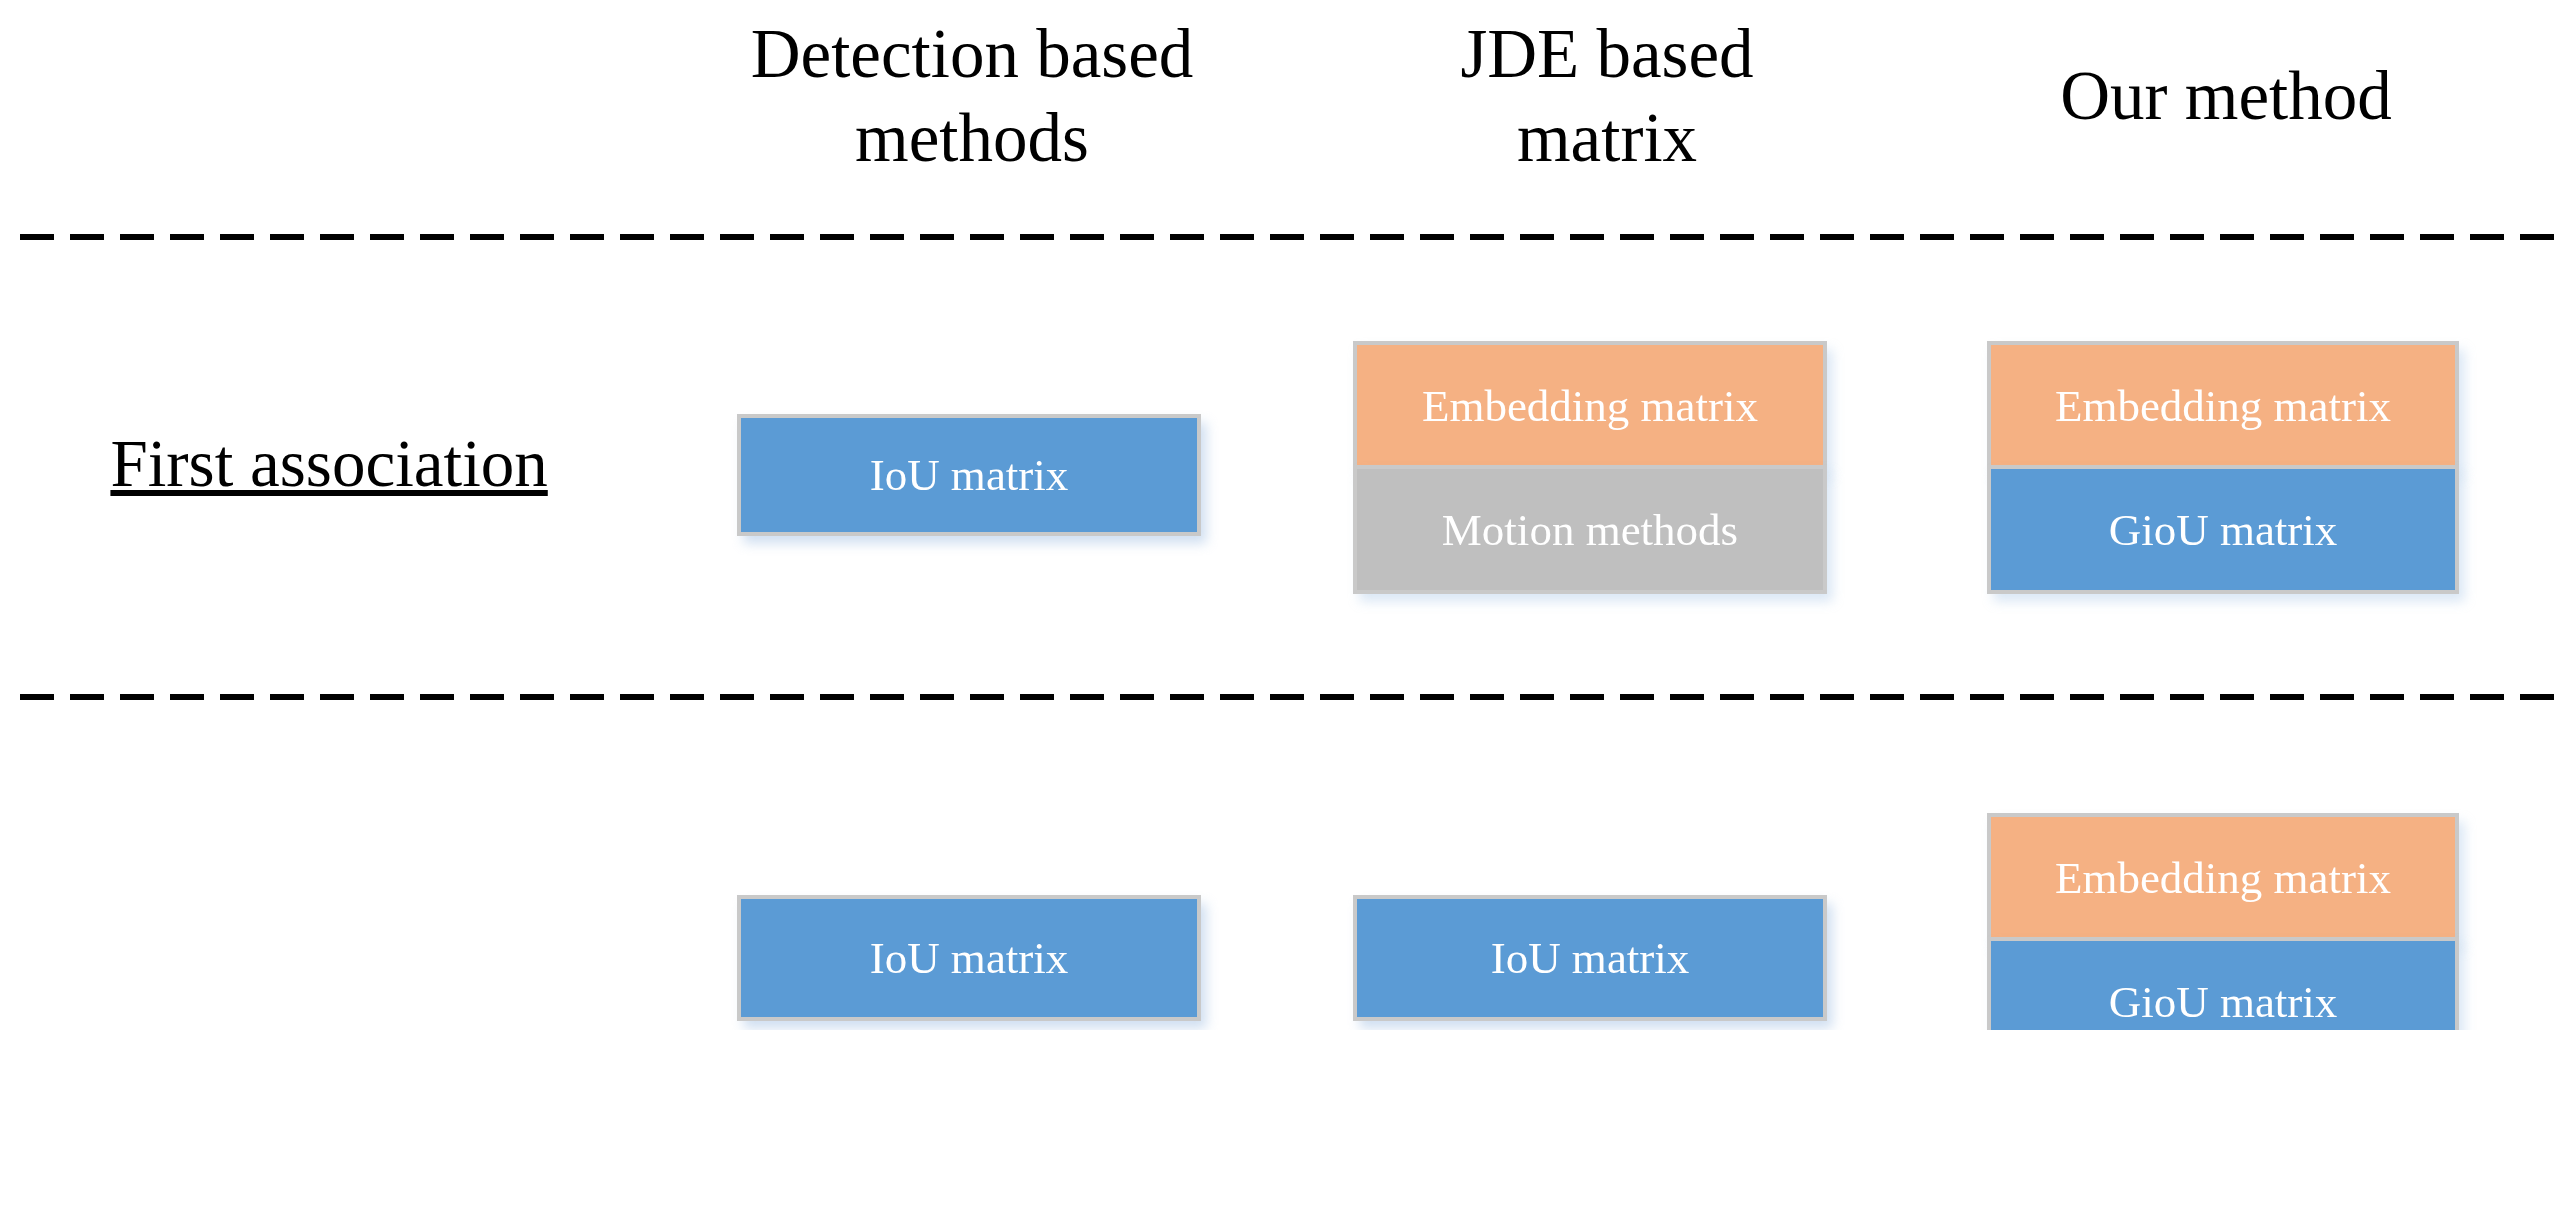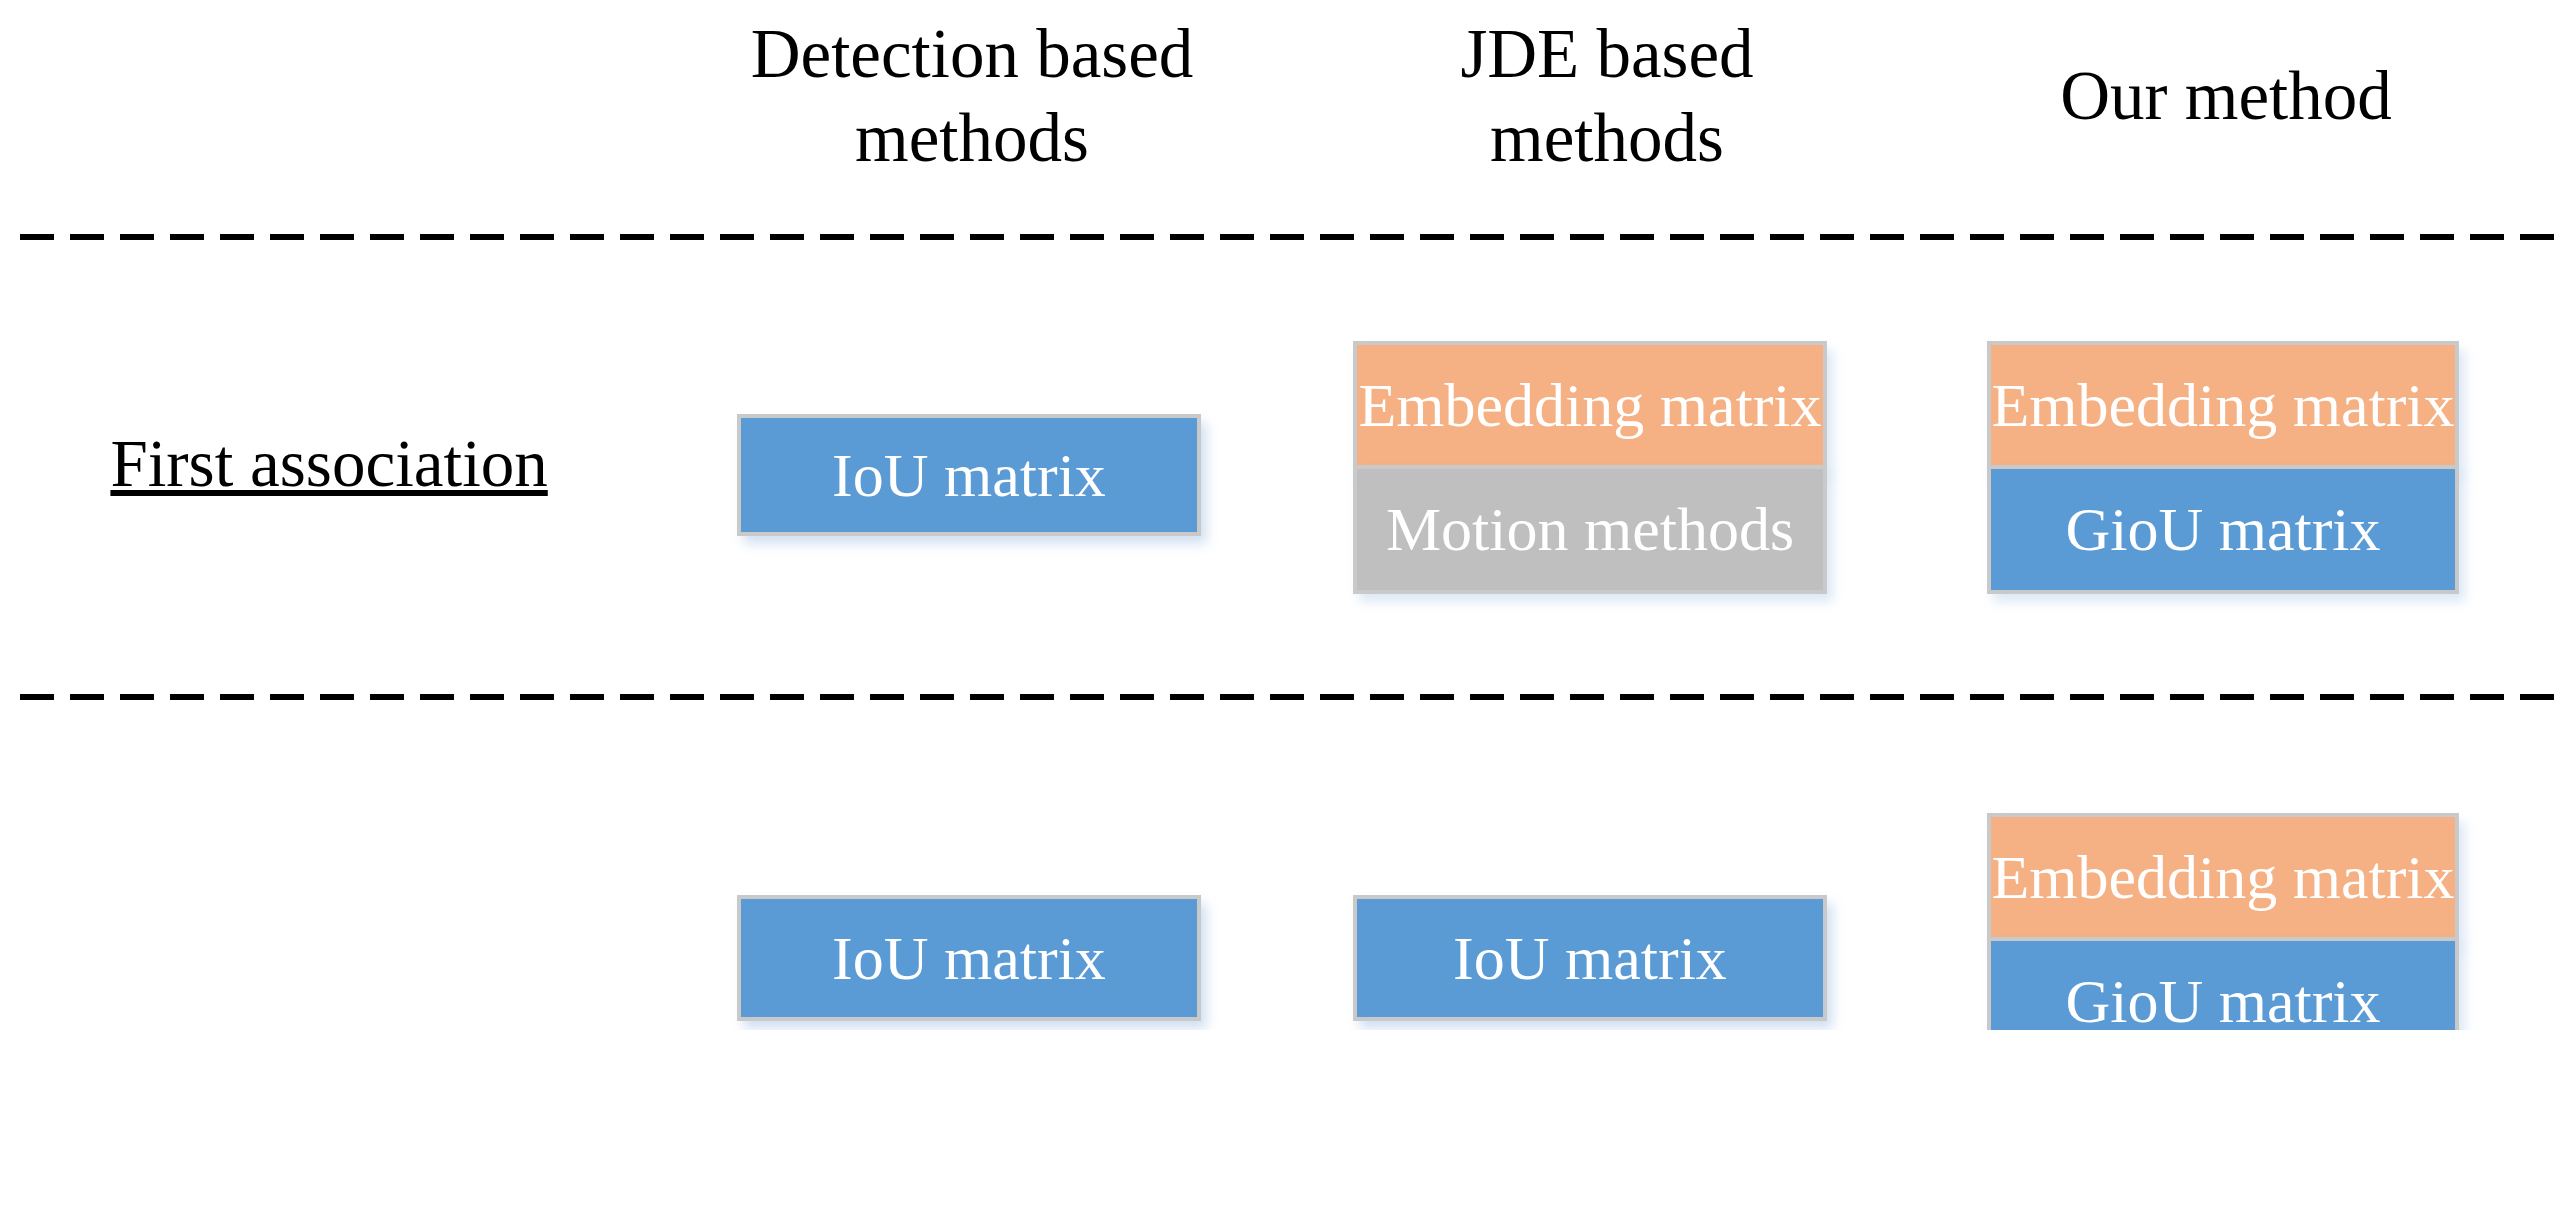--- a/index.html
+++ b/index.html
@@ -45,21 +45,21 @@
     white-space:nowrap;
   }
   #label-first{top:408px;text-decoration:underline;}
   #label-second{top:905px;}
 
   
   .box{
     box-sizing:border-box;
     border:4.7px solid var(--border,#c9c9c9);
     display:flex;align-items:center;justify-content:center;
-    font-size:62px;color:var(--boxtext,#ffffff);
+    font-size:45px;color:var(--boxtext,#ffffff);
     white-space:nowrap;
     box-shadow:6.3px 7.8px 11px rgba(150,185,225,0.45);
   }
   .box--blue{background:var(--blue,#5b9bd5);}
   .box--orange{background:var(--orange,#f5b183);}
   .box--gray{background:var(--gray,#bfbfbf);}
 
   .stack{position:absolute;display:flex;flex-direction:column;}
   .stack .box{box-shadow:6.3px 7.8px 11px rgba(150,185,225,0.35);}
   .stack .box + .box{margin-top:-4.7px;}
@@ -76,21 +76,21 @@
   #stack-our-second .box{height:129px;}
 </style>
 </head>
 <body>
 
 <div id="canvas">
 
   <div class="col-header" id="hdr-detection">Detection based
 methods</div>
   <div class="col-header" id="hdr-jde">JDE based
-methods</div>
+matrix</div>
   <div class="col-header" id="hdr-our">Our method</div>
 
   <div class="dashed-line" id="line-top"></div>
   <div class="dashed-line" id="line-middle"></div>
   <div class="dashed-line" id="line-bottom"></div>
 
   <div class="row-label" id="label-first">First association</div>
 
   <div class="box box--blue" id="box-det-first">IoU matrix</div>
 

